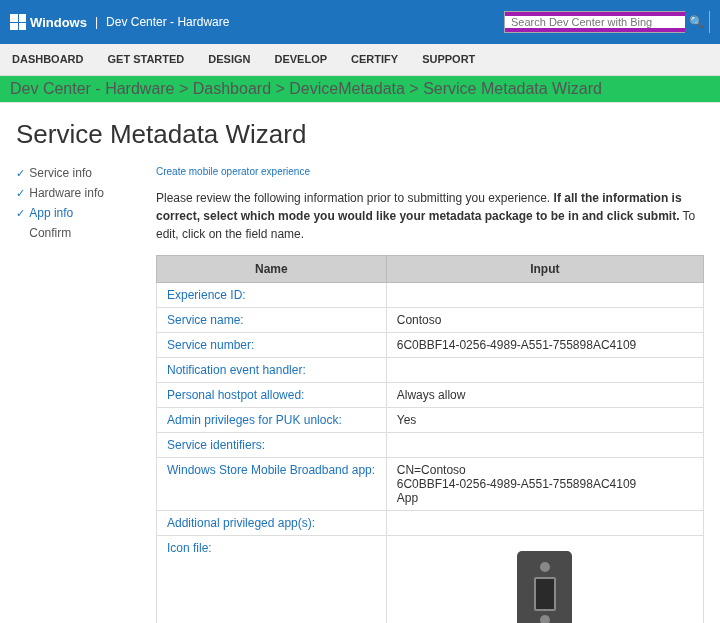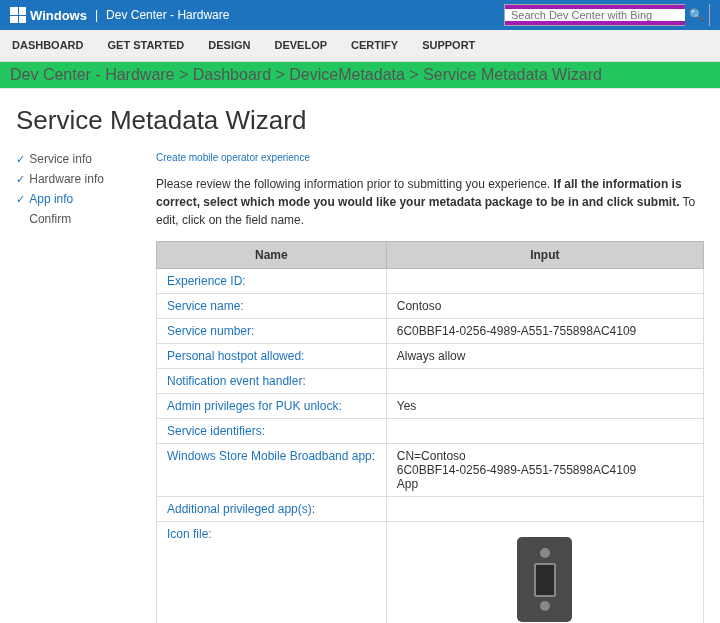--- a/index.html
+++ b/index.html
@@ -4,21 +4,21 @@
   <style>
     * { box-sizing: border-box; margin: 0; padding: 0; }
     body { font-family: 'Segoe UI', Arial, sans-serif; font-size: 12px; color: #333; background: #fff; }
 
     
     .top-bar {
       background: #1e73be;
       display: flex;
       align-items: center;
       padding: 0 10px;
-      height: 30px;
+      height: 44px;
       justify-content: space-between;
     }
     .top-bar-left { display: flex; align-items: center; gap: 8px; }
     .windows-logo { color: #fff; font-size: 13px; font-weight: bold; display: flex; align-items: center; gap: 4px; }
     .windows-logo-icon { width: 16px; height: 16px; display: inline-grid; grid-template-columns: 1fr 1fr; gap: 1px; }
     .windows-logo-icon span { background: #fff; display: block; }
     .top-bar-title { color: #fff; font-size: 12px; }
     .top-bar-separator { color: #fff; font-size: 12px; }
     .search-box { display: flex; align-items: center; background: #a21caf; border: 1px solid #aaa; height: 22px; }
     .search-box input { border: none; outline: none; font-size: 11px; padding: 0 6px; width: 180px; color: #999; }
@@ -160,26 +160,26 @@
           </tr>
           <tr>
             <td class="field-name">Service name:</td>
             <td class="field-value">Contoso</td>
           </tr>
           <tr>
             <td class="field-name">Service number:</td>
             <td class="field-value">6C0BBF14-0256-4989-A551-755898AC4109</td>
           </tr>
           <tr>
+            <td class="field-name">Notification event handler:</td>
+            <td class="field-value"></td>
+          </tr>
+          <tr>
             <td class="field-name">Personal hostpot allowed:</td>
             <td class="field-value">Always allow</td>
-          </tr>
-          <tr>
-            <td class="field-name">Notification event handler:</td>
-            <td class="field-value"></td>
           </tr>
           <tr>
             <td class="field-name">Admin privileges for PUK unlock:</td>
             <td class="field-value">Yes</td>
           </tr>
           <tr>
             <td class="field-name">Service identifiers:</td>
             <td class="field-value"></td>
           </tr>
           <tr>

